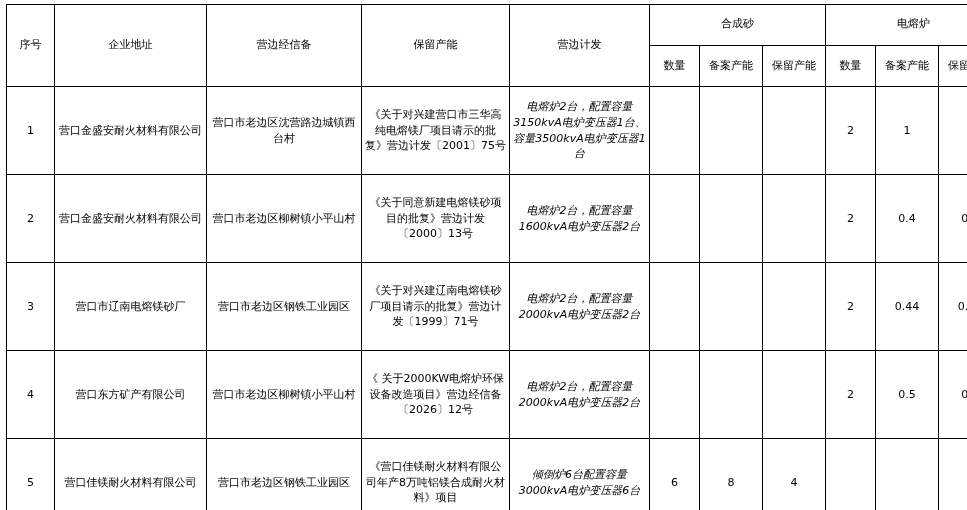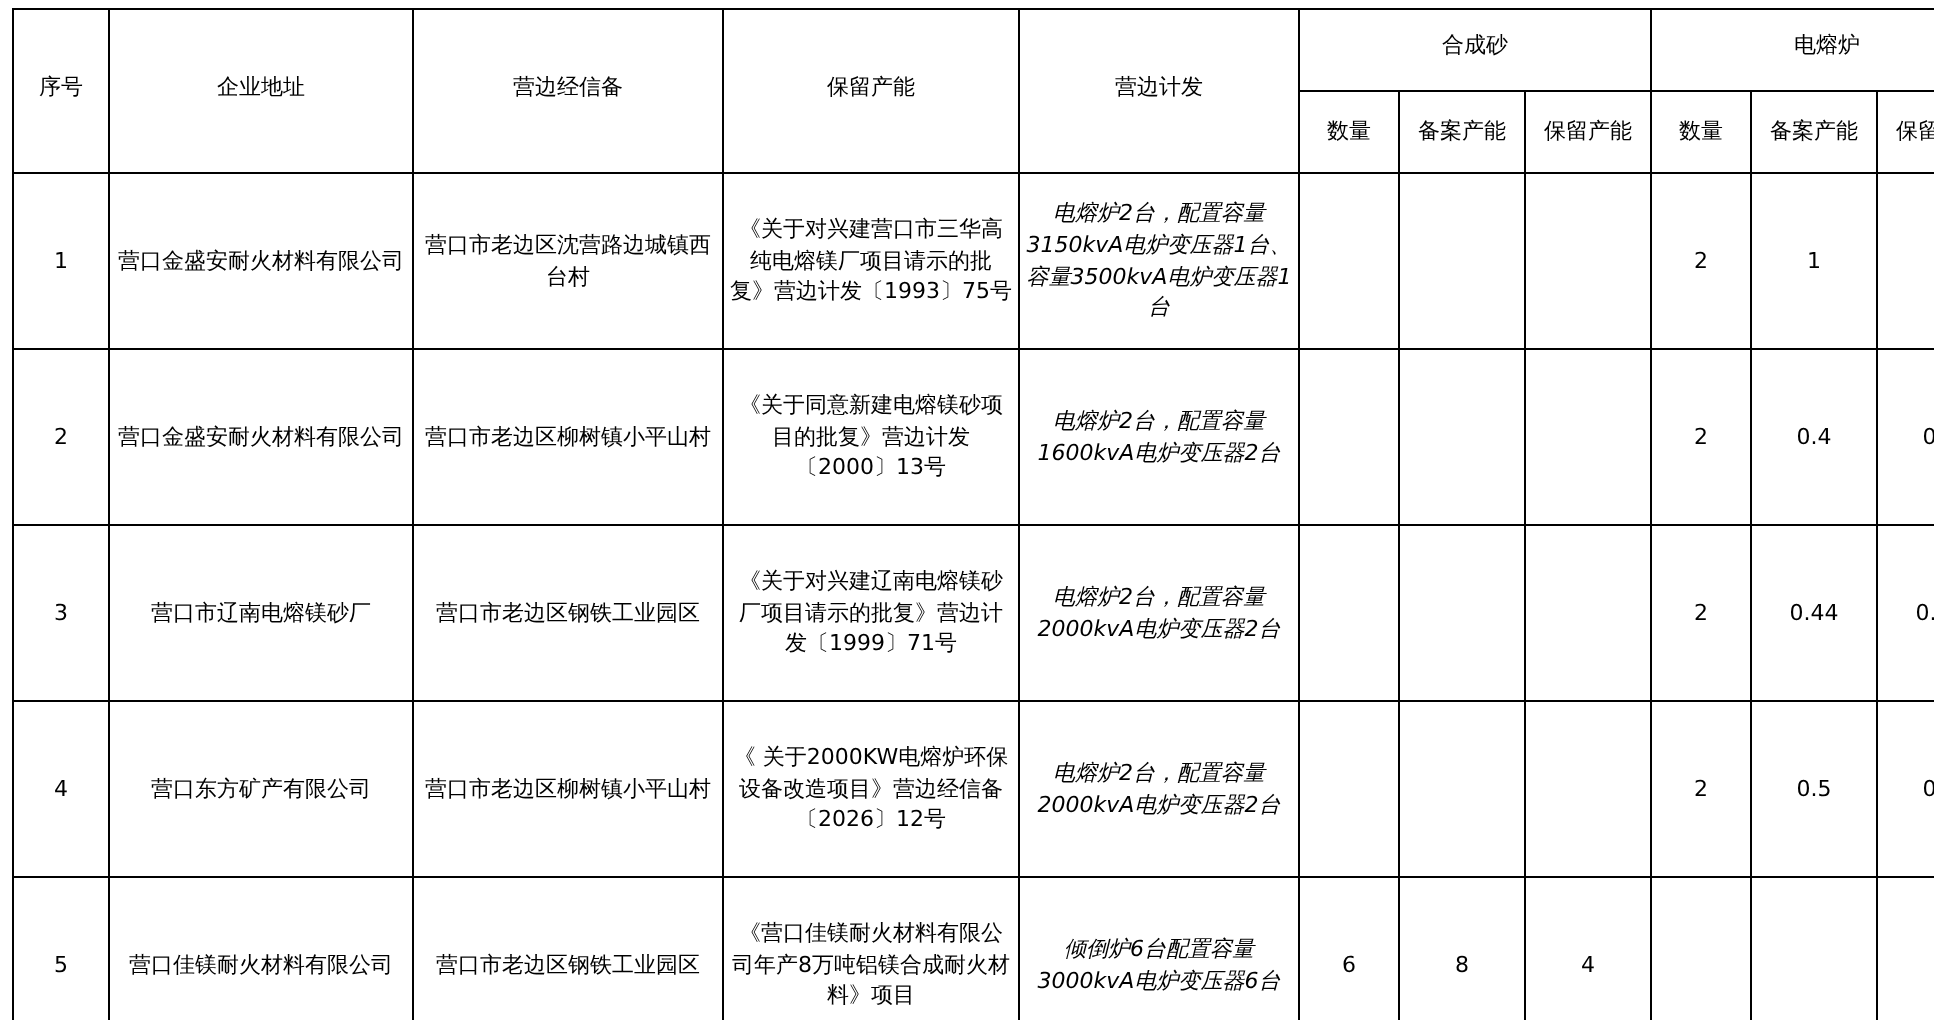--- a/index.html
+++ b/index.html
@@ -115,21 +115,21 @@
         <td class="hdr-sub">保留产能</td>
         <td class="hdr-sub">数量</td>
         <td class="hdr-sub">备案产能</td>
         <td class="hdr-sub">保留产能</td>
       </tr>
 
       <tr class="r-body">
         <td class="cell-seq">1</td>
         <td class="cell-name">营口金盛安耐火材料有限公司</td>
         <td class="cell-addr">营口市老边区沈营路边城镇西台村</td>
-        <td class="cell-proj">《关于对兴建营口市三华高纯电熔镁厂项目请示的批复》营边计发〔1993〕75号</td>
+        <td class="cell-proj">《关于对兴建营口市三华高纯电熔镁厂项目请示的批复》营边计发〔2001〕75号</td>
         <td class="cell-spec">电熔炉2台，配置容量3150kvA电炉变压器1台、容量3500kvA电炉变压器1台</td>
         <td class="cell-num"></td>
         <td class="cell-num"></td>
         <td class="cell-num"></td>
         <td class="cell-num">2</td>
         <td class="cell-num">1</td>
         <td class="cell-num">1</td>
       </tr>
 
       <tr class="r-body">

